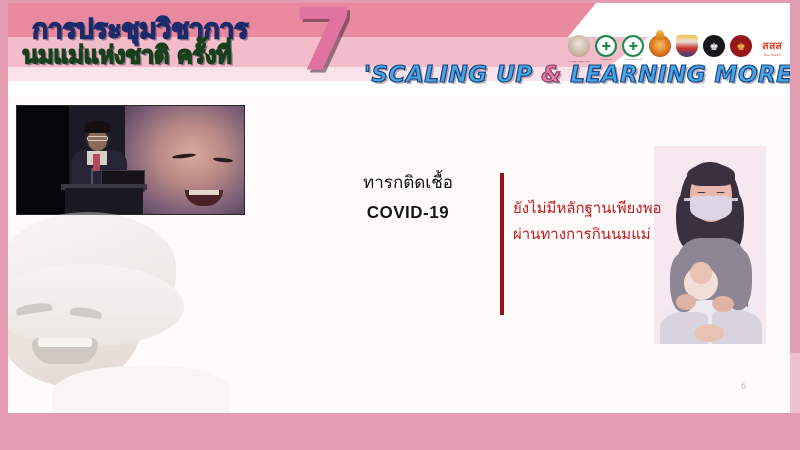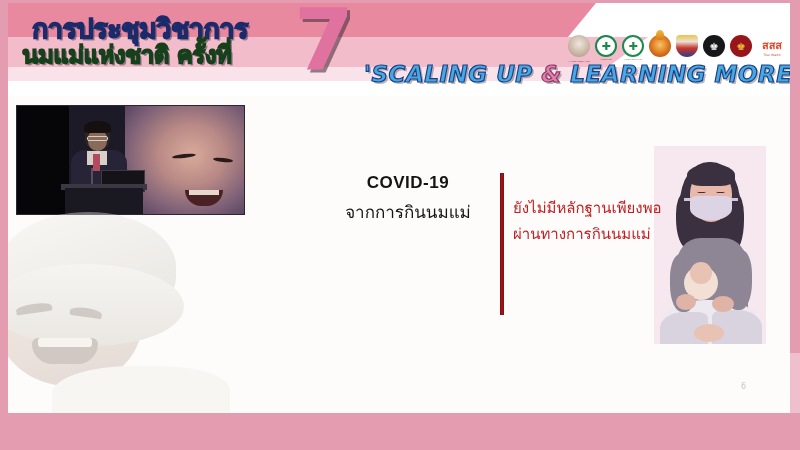--- a/index.html
+++ b/index.html
@@ -395,22 +395,22 @@
       <div class="wm-hat"></div>
       <div class="wm-hat-brim"></div>
       <div class="wm-eye-l"></div>
       <div class="wm-eye-r"></div>
       <div class="wm-mouth"></div>
       <div class="wm-teeth"></div>
       <div class="wm-body"></div>
     </div>
 
     <div id="question-block">
+      <div class="q-line">ทารกติดเชื้อ</div>
       <div class="q-line q-covid">COVID-19</div>
-      <div class="q-line">จากการกินนมแม่</div>
     </div>
 
     <div id="divider-bar"></div>
 
     <div id="illustration">
       <div class="il-hair-back"></div>
       <div class="il-hair-tail-l"></div>
       <div class="il-hair-tail-r"></div>
       <div class="il-body"></div>
       <div class="il-lap"></div>

